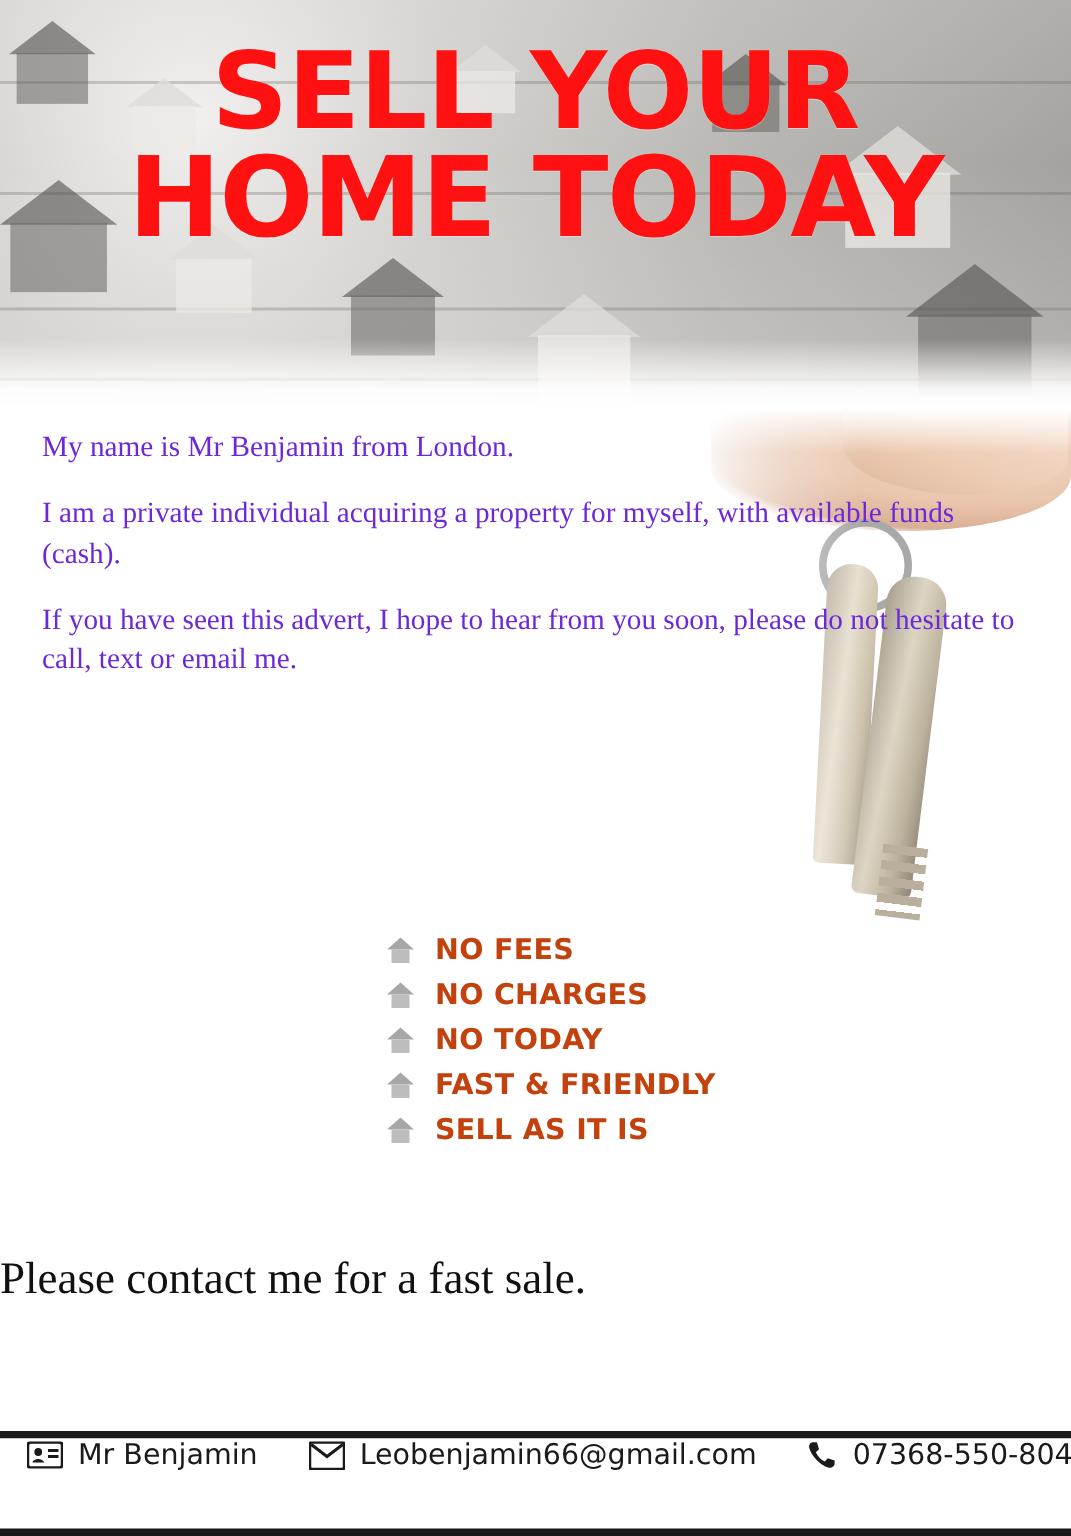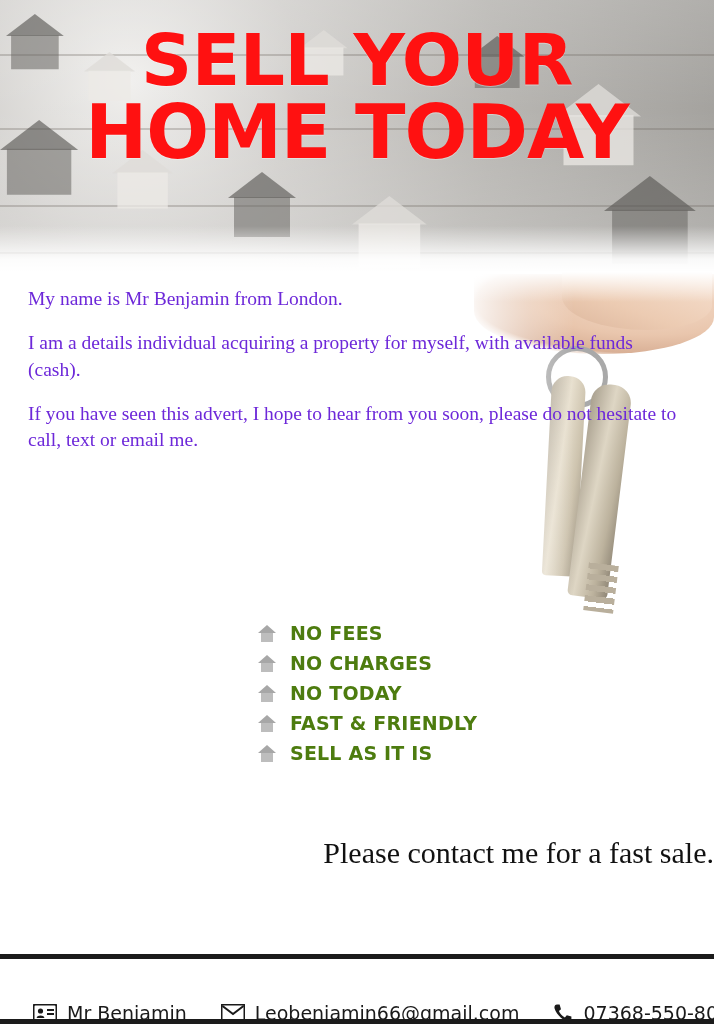--- a/index.html
+++ b/index.html
@@ -219,35 +219,35 @@
     border-right: 9px solid transparent;
     border-bottom: 8px solid #a7a7a7;
   }
   .bullet-icon .bb {
     position: absolute;
     left: 3px; top: 9px;
     width: 12px; height: 9px;
     background: #bdbdbd;
   }
   .bullet-text {
-    color: #4d7c0f;
+    color: #c2410c;
     font-family: "DejaVu Sans", sans-serif;
     font-weight: bold;
     font-size: 19px;
     letter-spacing: 0.2px;
     white-space: nowrap;
   }
 
   
   .cta {
     position: absolute;
     left: 0;
     top: 836px;
     width: 714px;
-    text-align: right;
+    text-align: left;
     font-family: "Liberation Serif", serif;
     font-size: 30px;
     color: #111111;
   }
 
   
   .footer-rule {
     position: absolute;
     left: 0;
     top: 954px;
@@ -256,22 +256,22 @@
     background: #1b1b1b;
   }
   .footer {
     position: absolute;
     left: 0;
     top: 959px;
     width: 714px;
     height: 65px;
     background: #ffffff;
     display: flex;
-    align-items: flex-end;
-    padding-left: 33px;
+    align-items: flex-start;
+    padding-left: 18px;
     box-sizing: border-box;
   }
   .footer-item {
     display: flex;
     align-items: center;
     font-family: "DejaVu Sans", sans-serif;
     font-size: 19px;
     color: #1a1a1a;
     margin-right: 34px;
     white-space: nowrap;
@@ -359,21 +359,21 @@
     <div class="key key-a"></div>
     <div class="key key-b"></div>
     <div class="key-teeth"></div>
     <div class="photo-fade-left"></div>
     <div class="photo-fade-top"></div>
     <div class="photo-fade-bottom"></div>
   </div>
 
   <div class="body-copy">
     <p>My name is Mr Benjamin from London.</p>
-    <p>I am a details individual acquiring a property for myself, with available funds (cash).</p>
+    <p>I am a private individual acquiring a property for myself, with available funds (cash).</p>
     <p>If you have seen this advert, I hope to hear from you soon, please do not hesitate to call, text or email me.</p>
   </div>
 
   <div class="bullets">
     <div class="bullet-row">
       <span class="bullet-icon">
           <span class="br"></span>
           <span class="bb"></span>
         </span>
       <span class="bullet-text">NO FEES</span>

